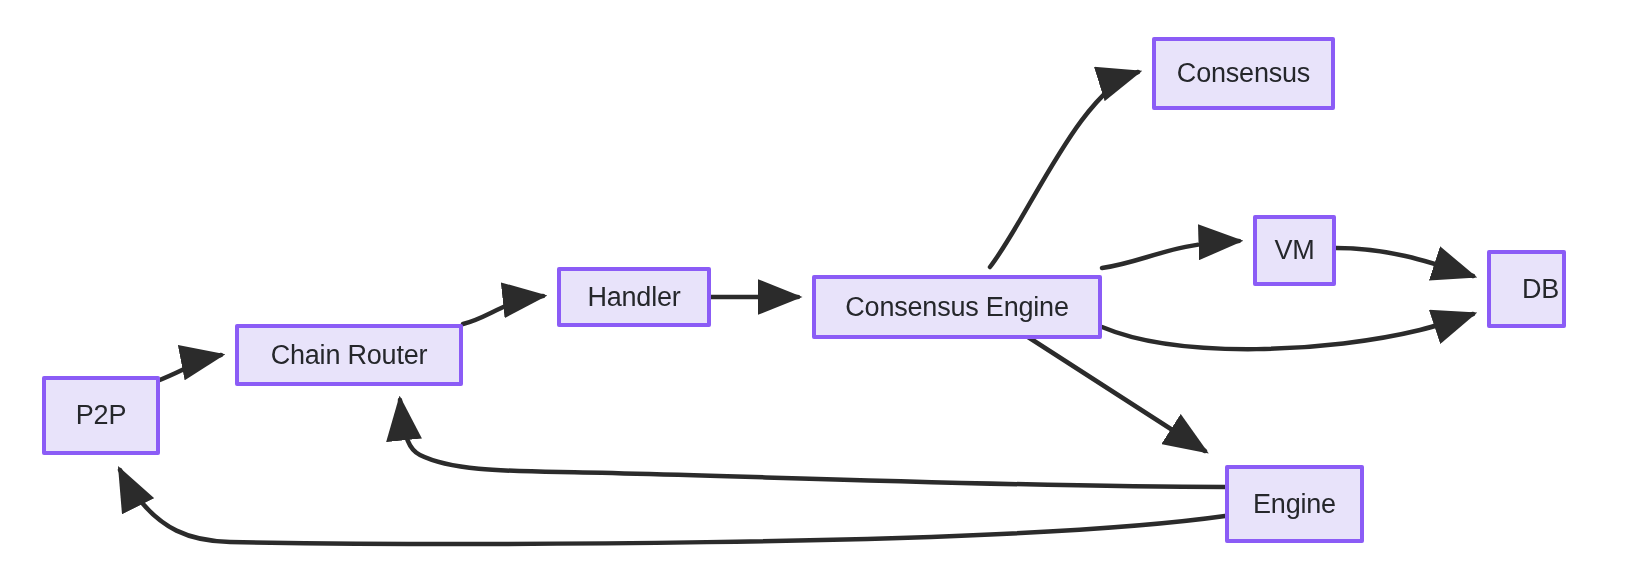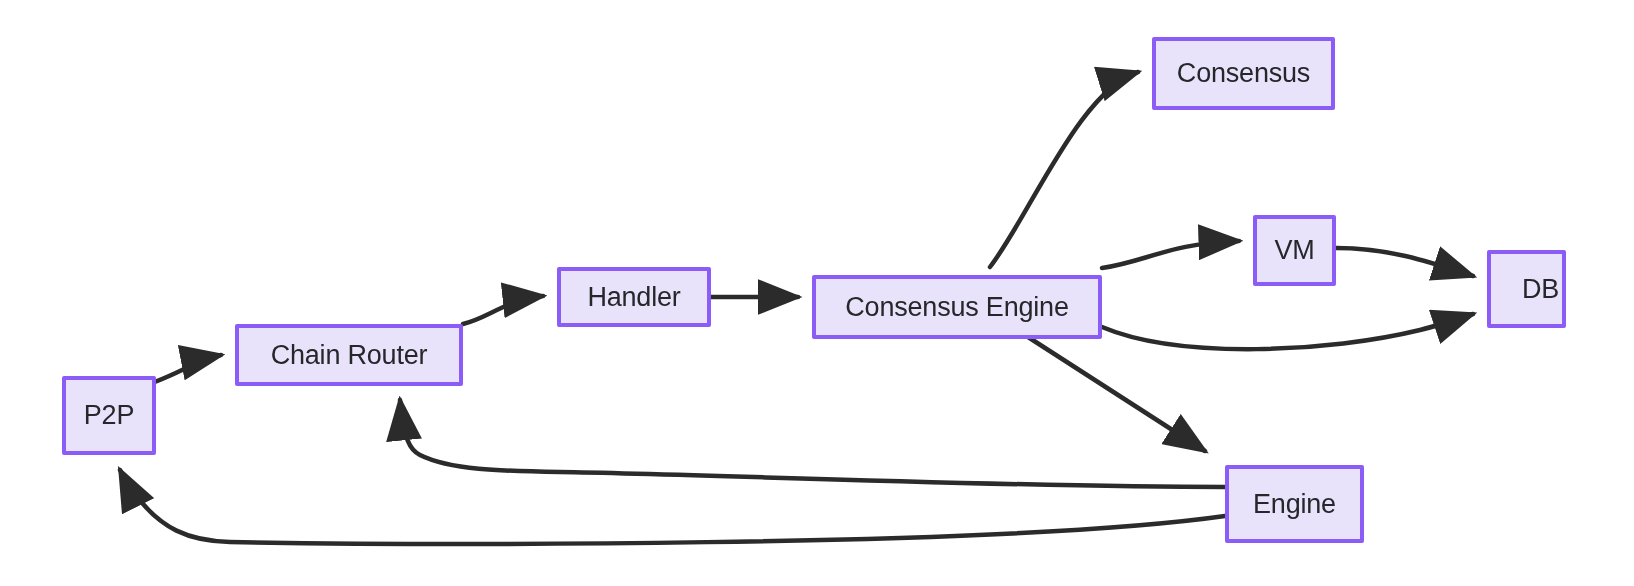--- a/index.html
+++ b/index.html
@@ -77,21 +77,21 @@
       <path d="M1028,337 L1205,451" marker-end="url(#arrowhead)"></path>
 
       <path d="M1225,487 C1000,487 700,474 560,472 C500,471 450,470 420,455
                C410,450 404,440 400,400" marker-end="url(#arrowhead)"></path>
 
       <path d="M1225,516 C1000,548 400,545 230,542 C190,541 160,530 132,490
                C128,484 124,478 120,470" marker-end="url(#arrowhead)"></path>
     </g>
   </svg>
 
-  <div class="node" style="left:42px; top:376px; width:94px; height:79px;margin-left:20px;">
+  <div class="node" style="left:42px; top:376px; width:118px; height:79px;">
     <span class="node-label">P2P</span>
   </div>
 
   <div class="node" style="left:235px; top:324px; width:228px; height:62px;">
     <span class="node-label">Chain Router</span>
   </div>
 
   <div class="node" style="left:557px; top:267px; width:154px; height:60px;">
     <span class="node-label">Handler</span>
   </div>

